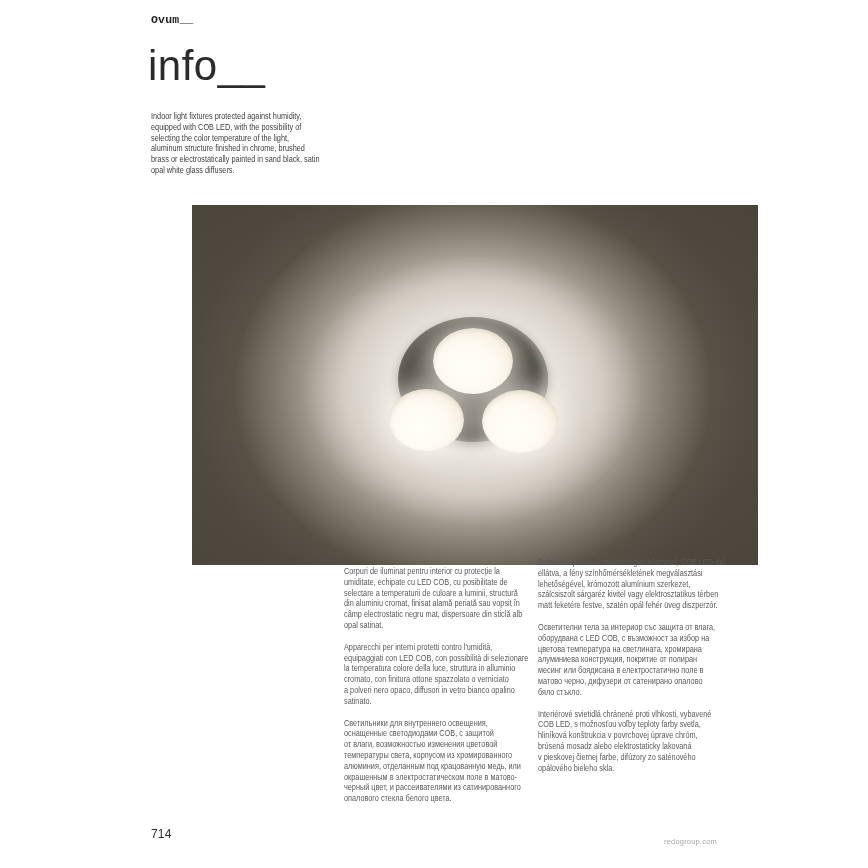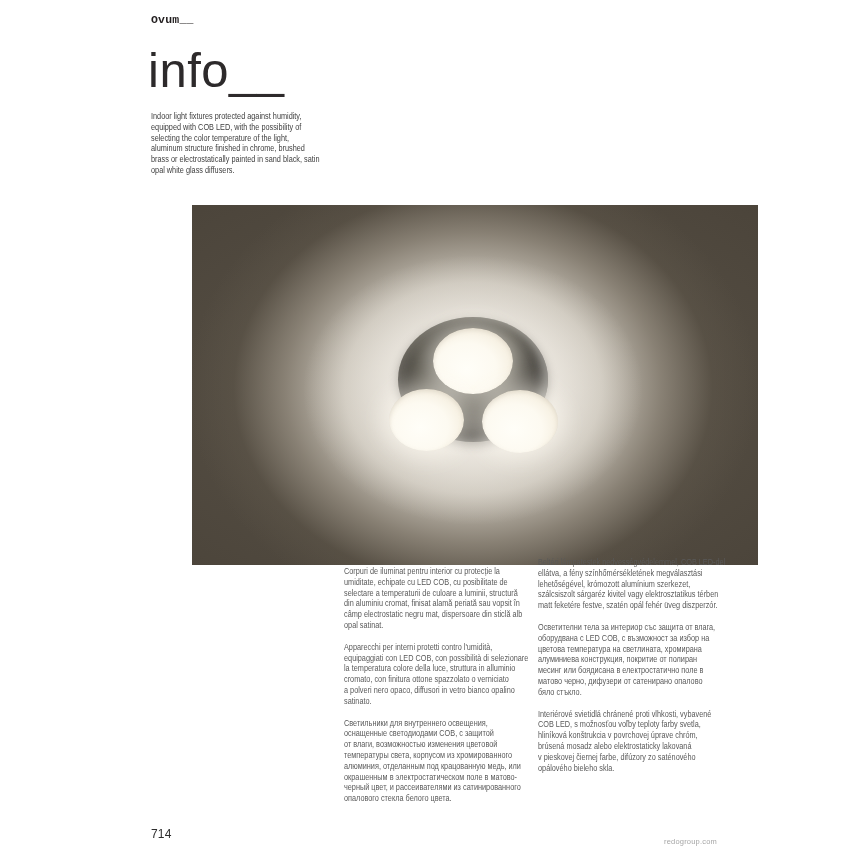--- a/index.html
+++ b/index.html
@@ -8,21 +8,21 @@
     font-family:"Liberation Sans","DejaVu Sans",sans-serif;
     color:#231f20;overflow:hidden;
   }
   .abs{position:absolute;}
 
   .brand{
     left:151px;top:13px;font-size:11.5px;font-weight:700;
     letter-spacing:.2px;color:#231f20;font-family:Liberation Mono, monospace;
   }
   .title{
-    left:148px;top:42px;font-size:49px;font-weight:200;
+    left:148px;top:42px;font-size:42px;font-weight:200;
     color:#2d2a2b;letter-spacing:.5px;margin:0;
   }
 
   .desc-en{
     left:151px;top:111px;width:240px;
     font-size:8.6px;line-height:10.8px;color:#3d3d3d;
     white-space:pre-line;margin:0;
     transform:scaleX(.85);transform-origin:0 0;
   }
 

